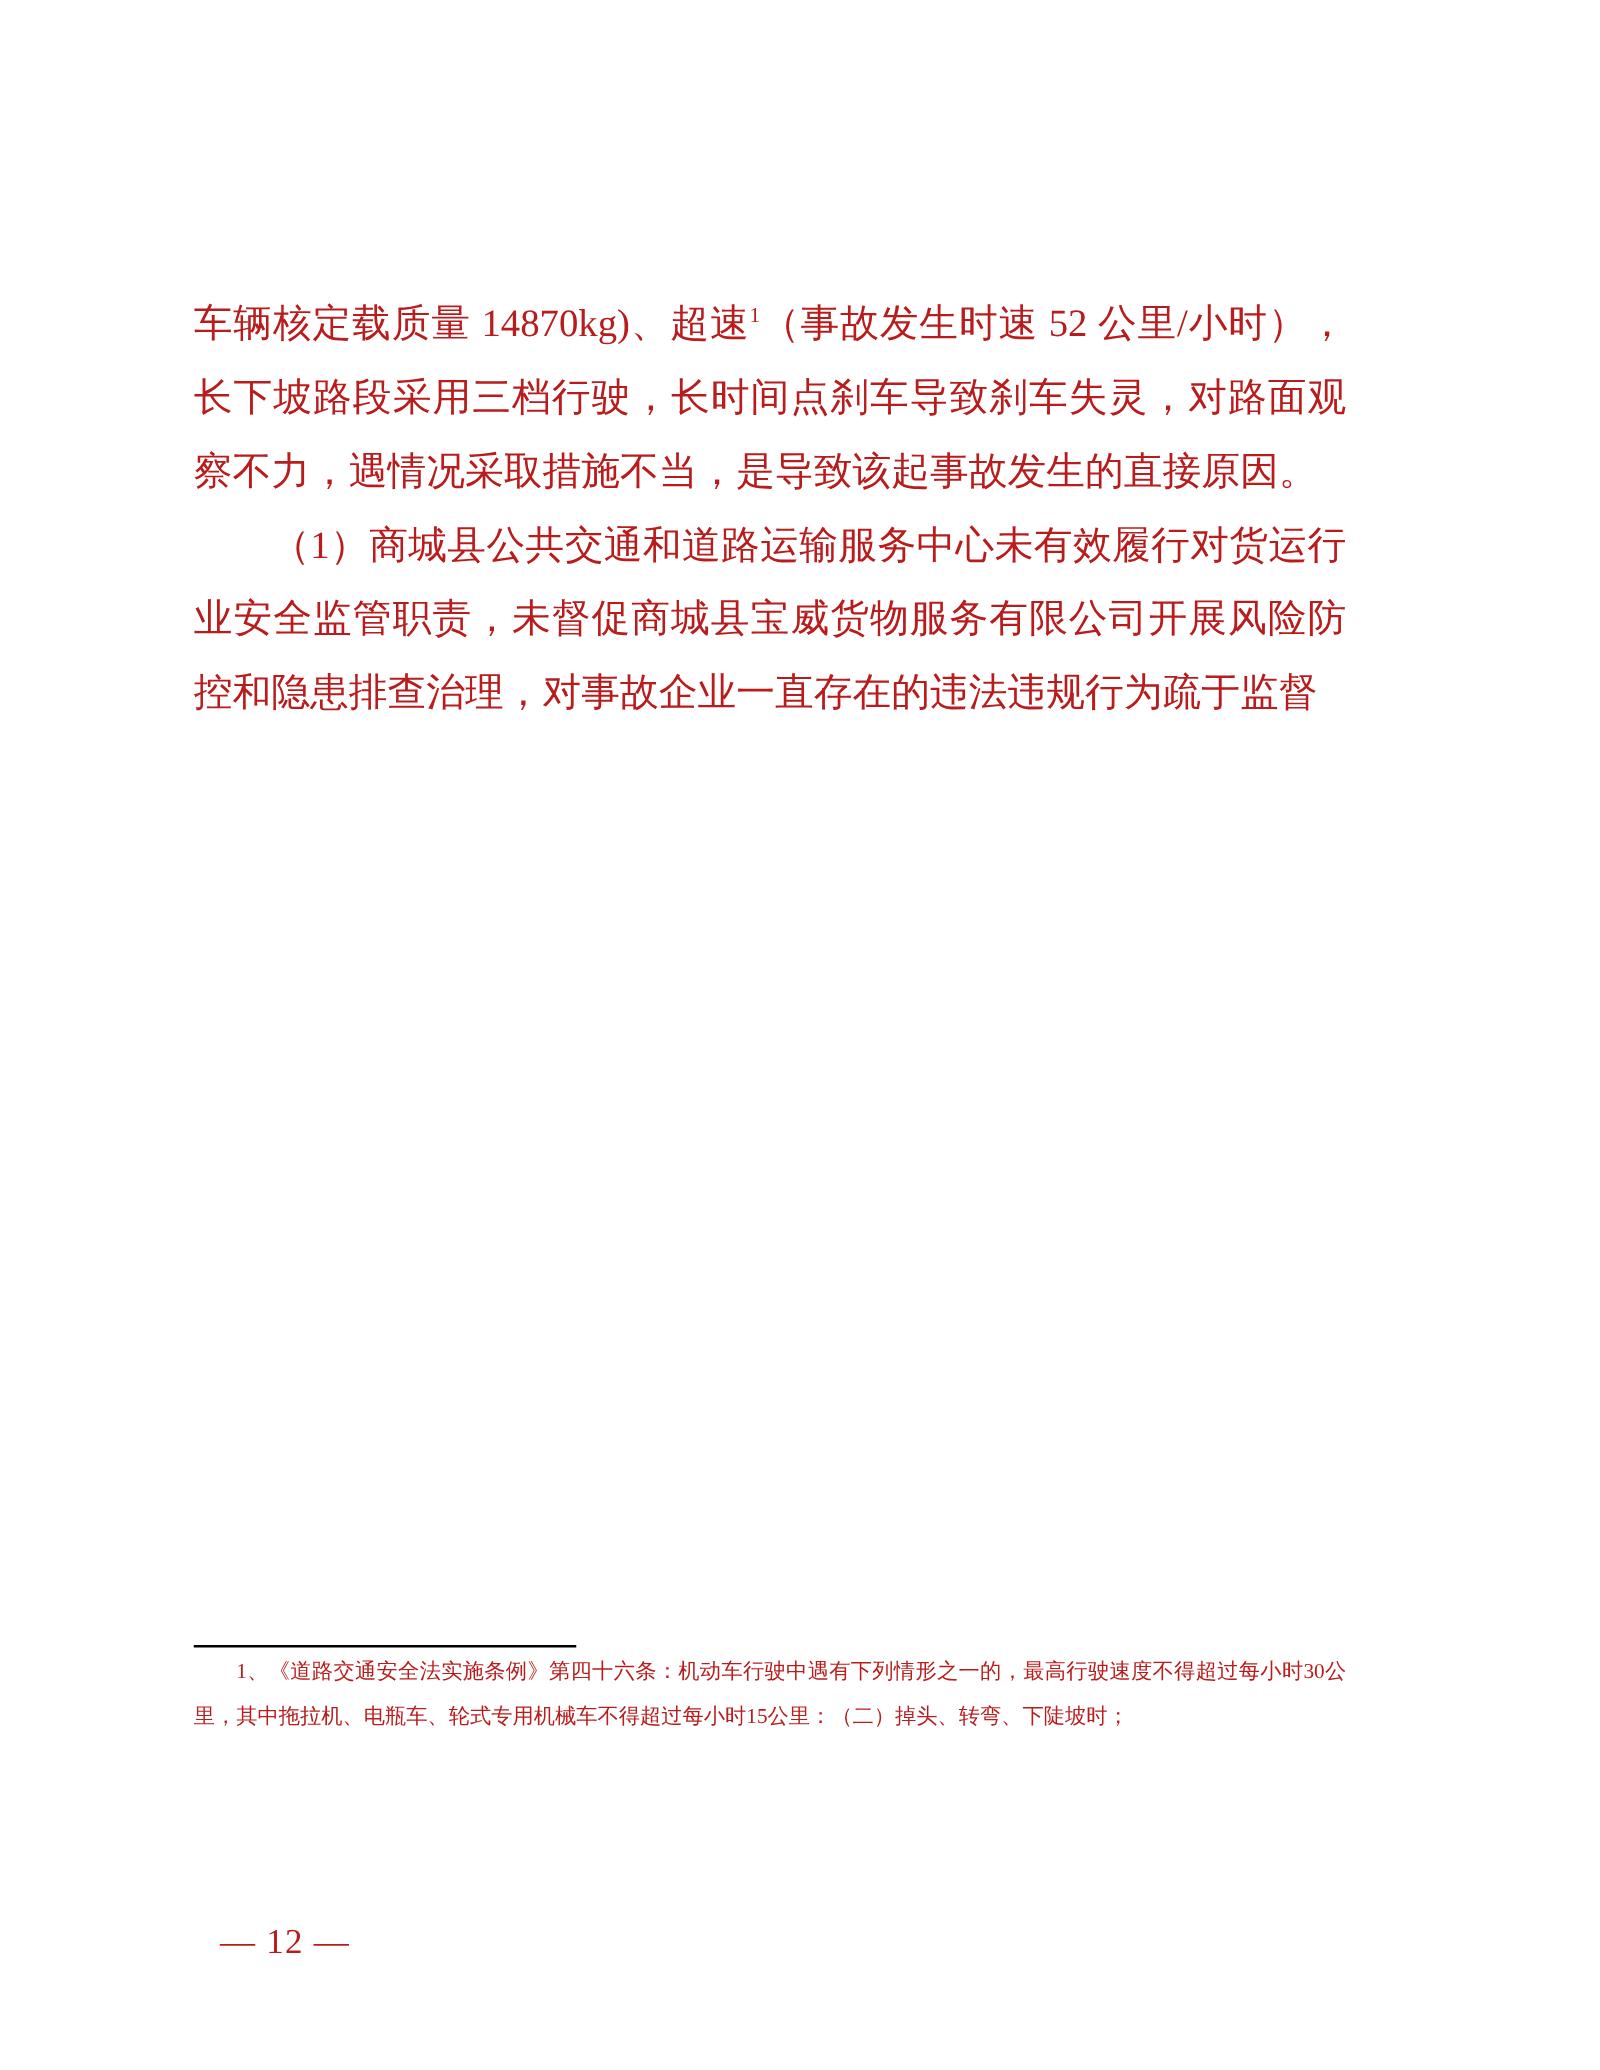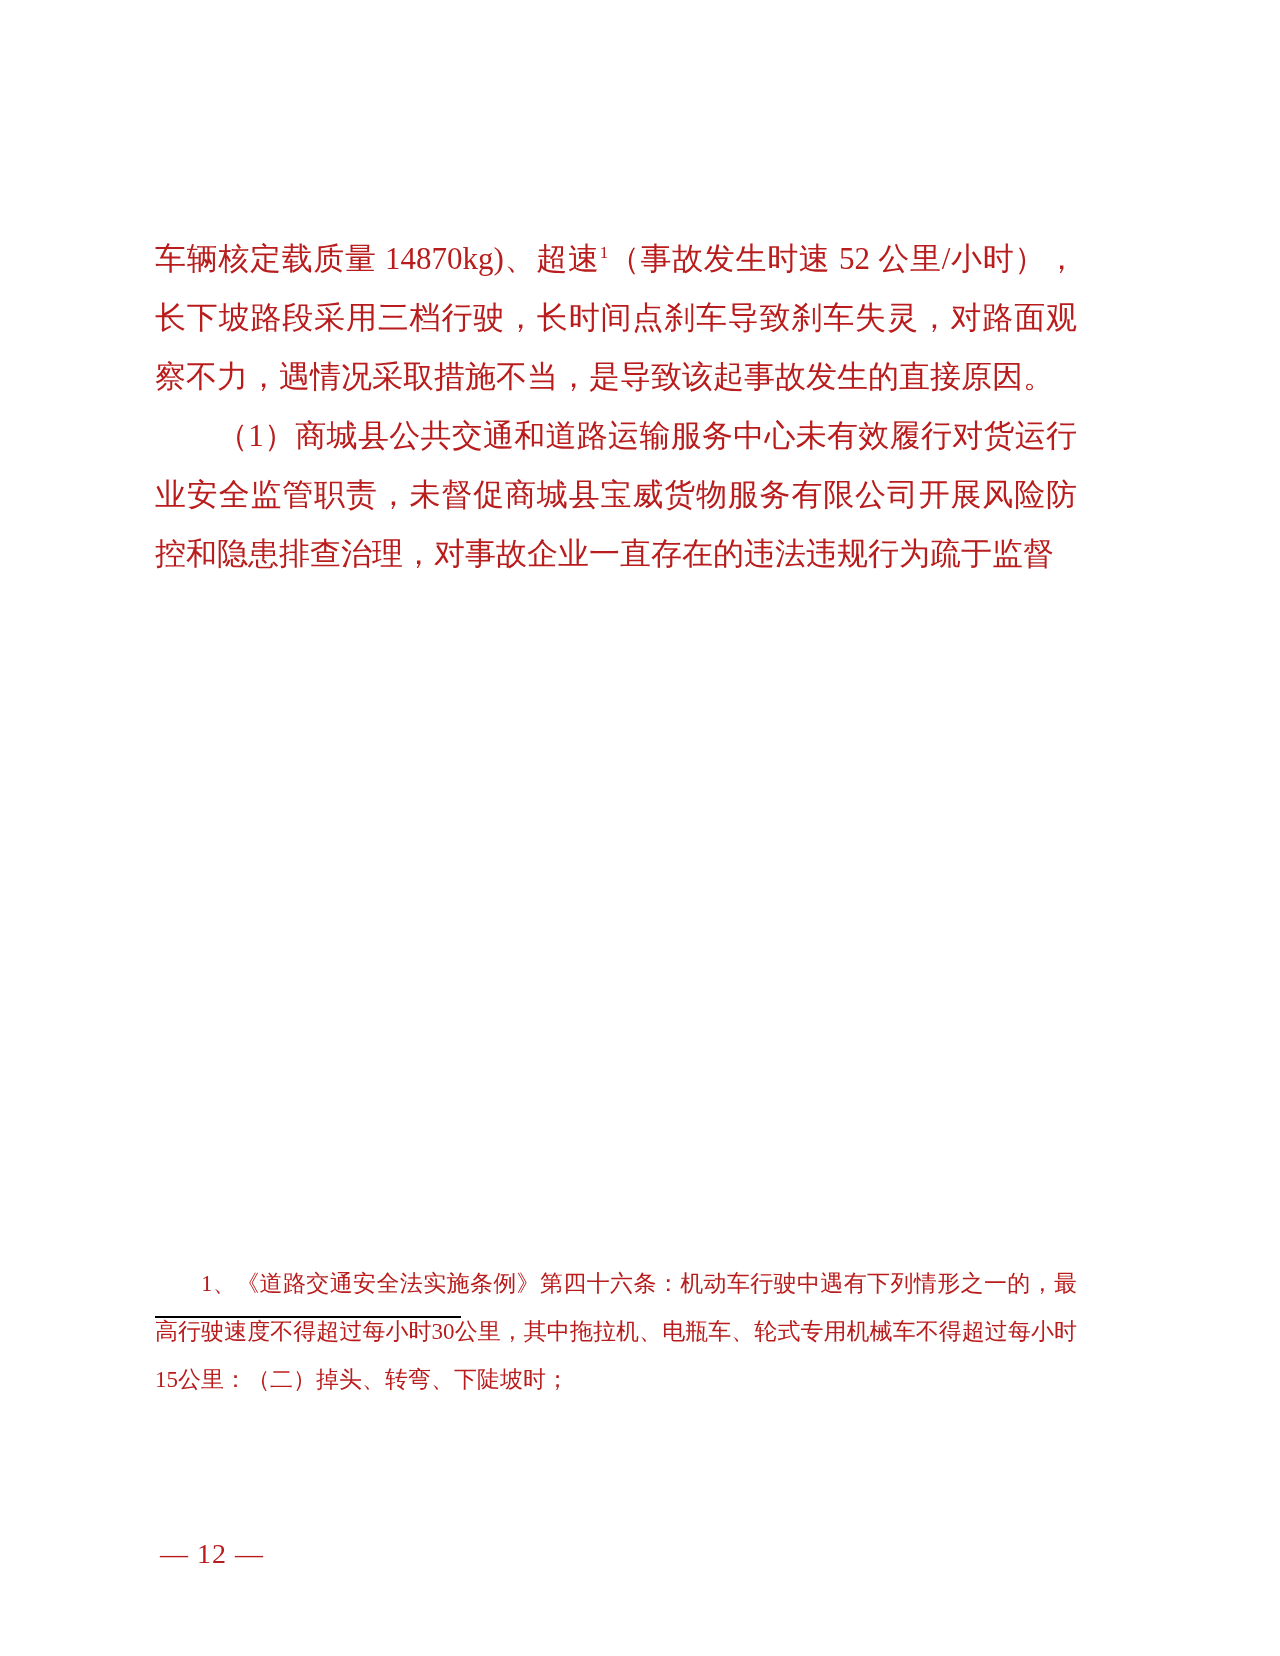--- a/index.html
+++ b/index.html
@@ -45,30 +45,30 @@
     position: absolute;
     left: 155px;
     top: 1316px;
     width: 306px;
     height: 0;
     border-top: 2px solid #000000;
   }
   .footnote {
     position: absolute;
     left: 155px;
-    top: 1260px;
+    top: 1319px;
     width: 922px;
-    font-size: 23px;
-    line-height: 48px;
+    font-size: 17px;
+    line-height: 36px;
     text-align: justify;
     text-indent: 2em;
   }
   .page-number {
     position: absolute;
-    left: 160px;
+    left: 176px;
     top: 1538px;
     font-size: 28px;
     line-height: 32px;
     letter-spacing: 1px;
   }
 </style>
 </head>
 <body>
 
 <div class="page">

